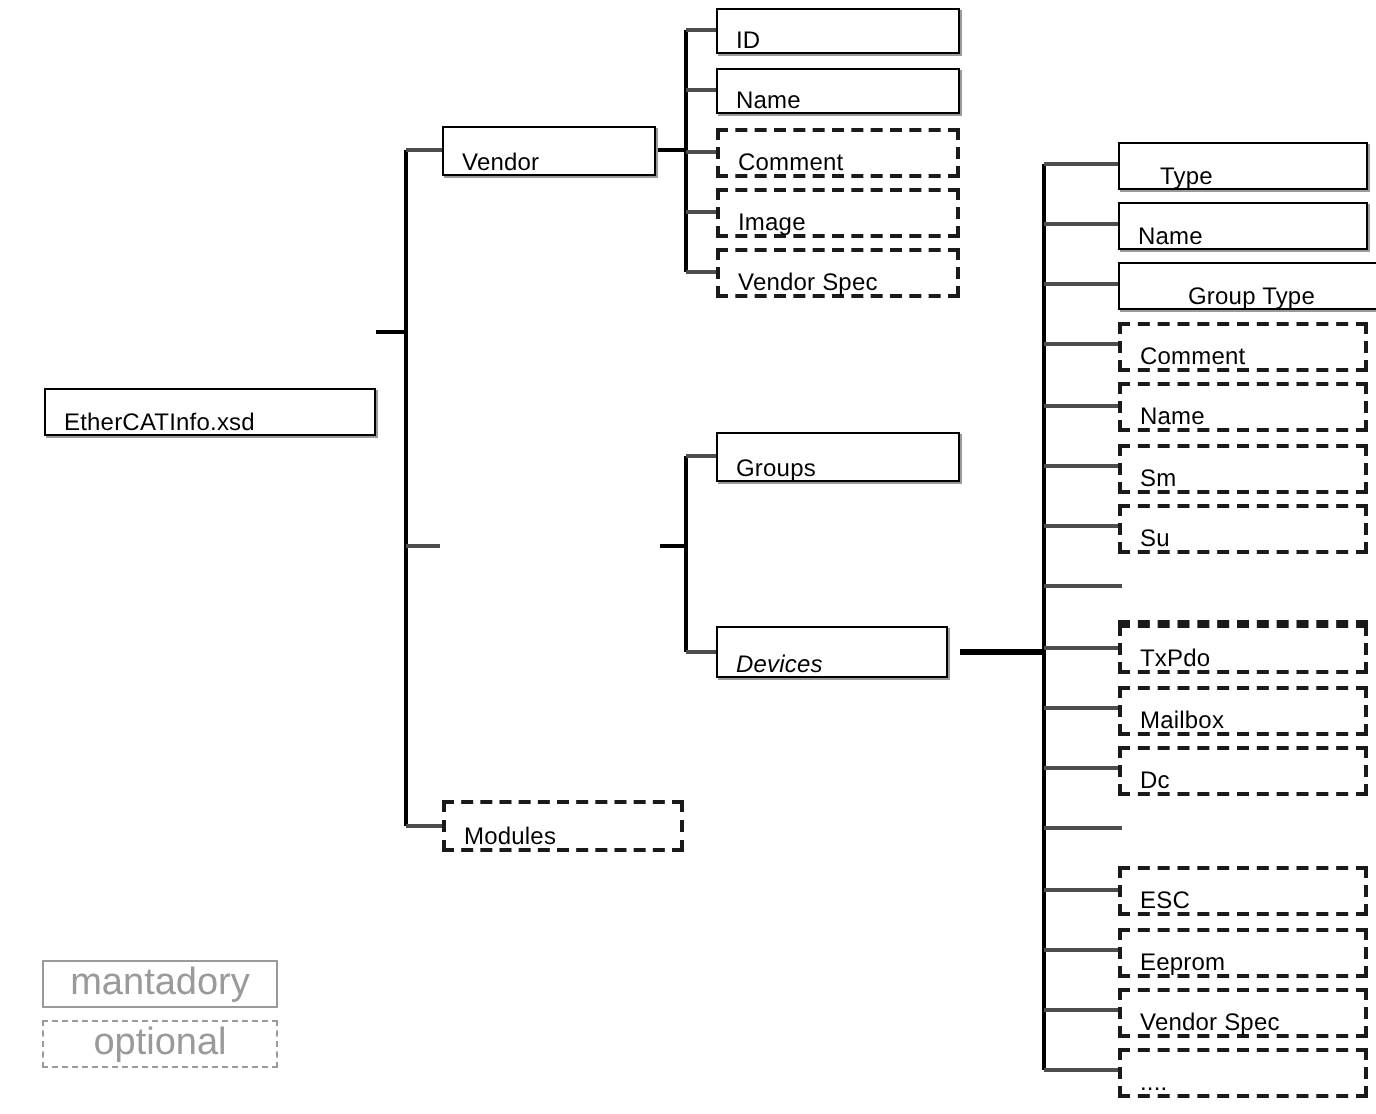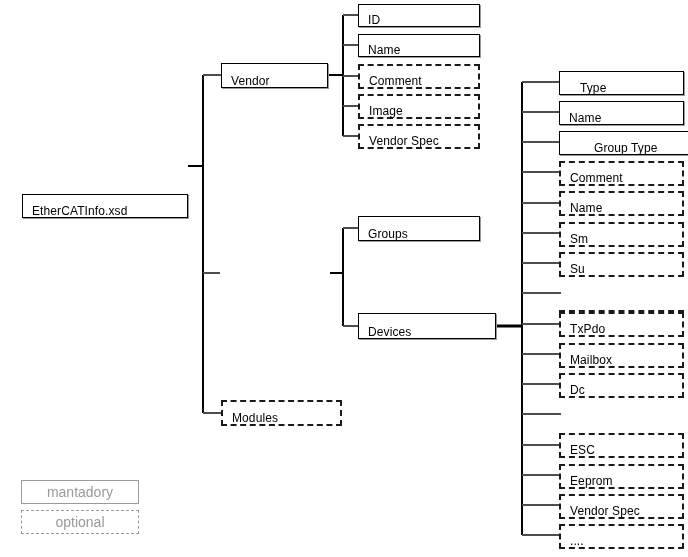--- a/index.html
+++ b/index.html
@@ -45,21 +45,21 @@
   .node.optional {
     border: 2px dashed #1a1a1a;
   }
   .legend-box {
     position: absolute;
     box-sizing: border-box;
     background: #ffffff;
     display: flex;
     align-items: center;
     justify-content: center;
-    font-size: 14px;
+    font-size: 19px;
     color: #9a9a9a;
     white-space: nowrap;
   }
   .legend-box.mandatory {
     border: 1px solid #9a9a9a;
   }
   .legend-box.optional {
     border: 1px dashed #9a9a9a;
   }
 </style>
@@ -137,21 +137,21 @@
   <div class="node optional" style="left:358px; top:94px; width:122px; height:25px;">
     <span>Image</span>
   </div>
   <div class="node optional" style="left:358px; top:124px; width:122px; height:25px;">
     <span>Vendor Spec</span>
   </div>
 
   <div class="node mandatory" style="left:358px; top:216px; width:122px; height:25px;">
     <span>Groups</span>
   </div>
-  <div class="node mandatory" style="left:358px; top:313px; width:138px; height:26px;">
+  <div class="node mandatory" style="left:358px; top:313px; width:116px; height:26px;font-style:italic;">
     <span>Devices</span>
   </div>
 
   <div class="node mandatory" style="left:559px; top:71px; width:125px; height:24px;padding-left:20px;">
     <span>Type</span>
   </div>
   <div class="node mandatory" style="left:559px; top:101px; width:125px; height:24px;">
     <span>Name</span>
   </div>
   <div class="node mandatory" style="left:559px; top:131px; width:141px; height:24px;padding-left:34px;">

